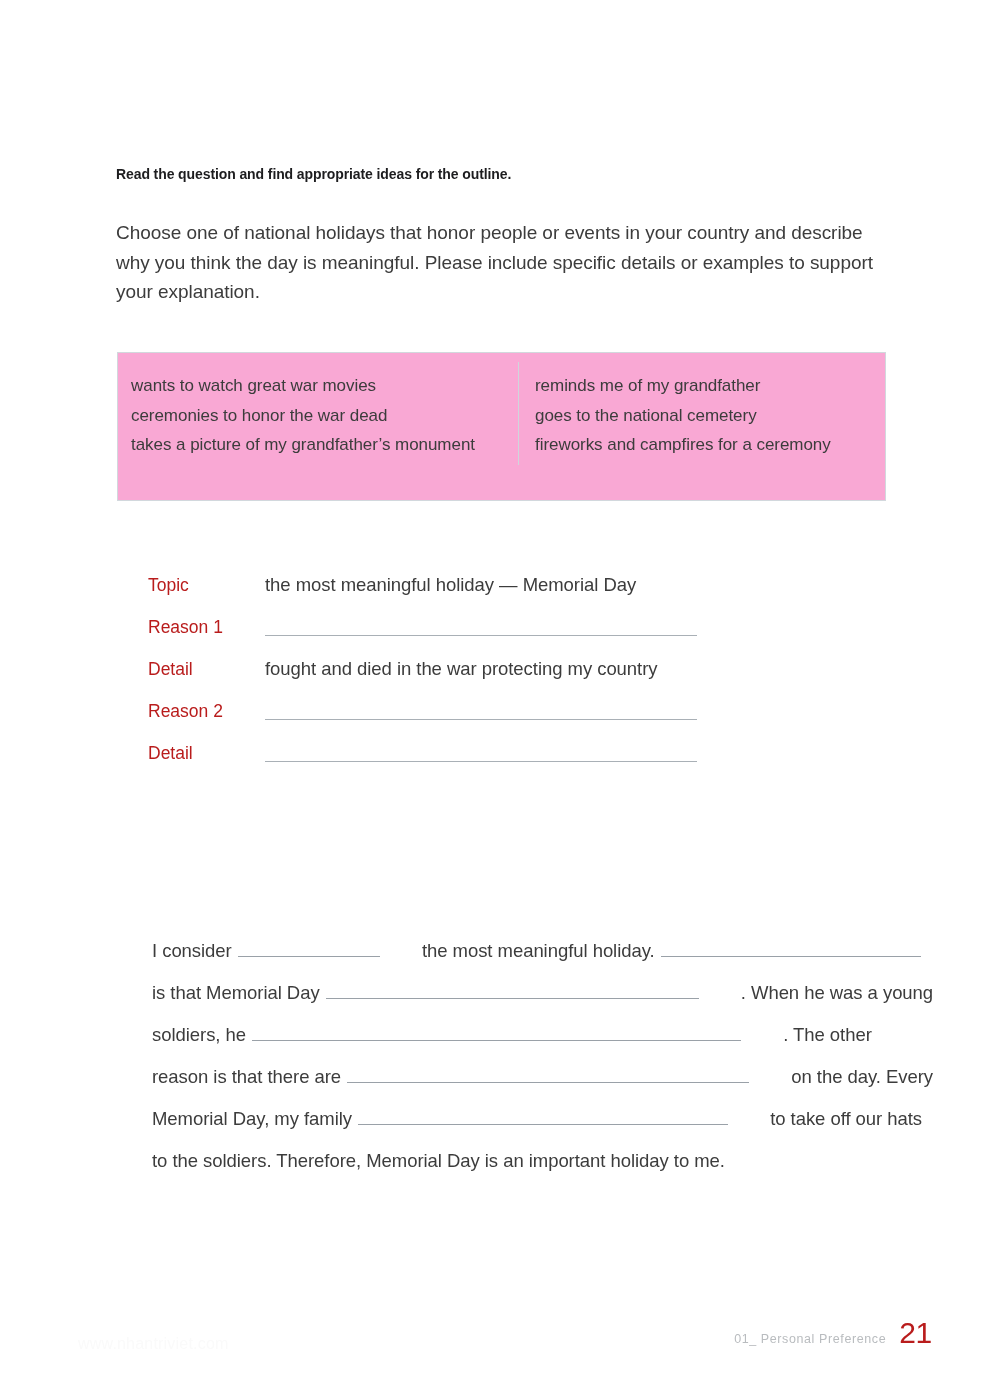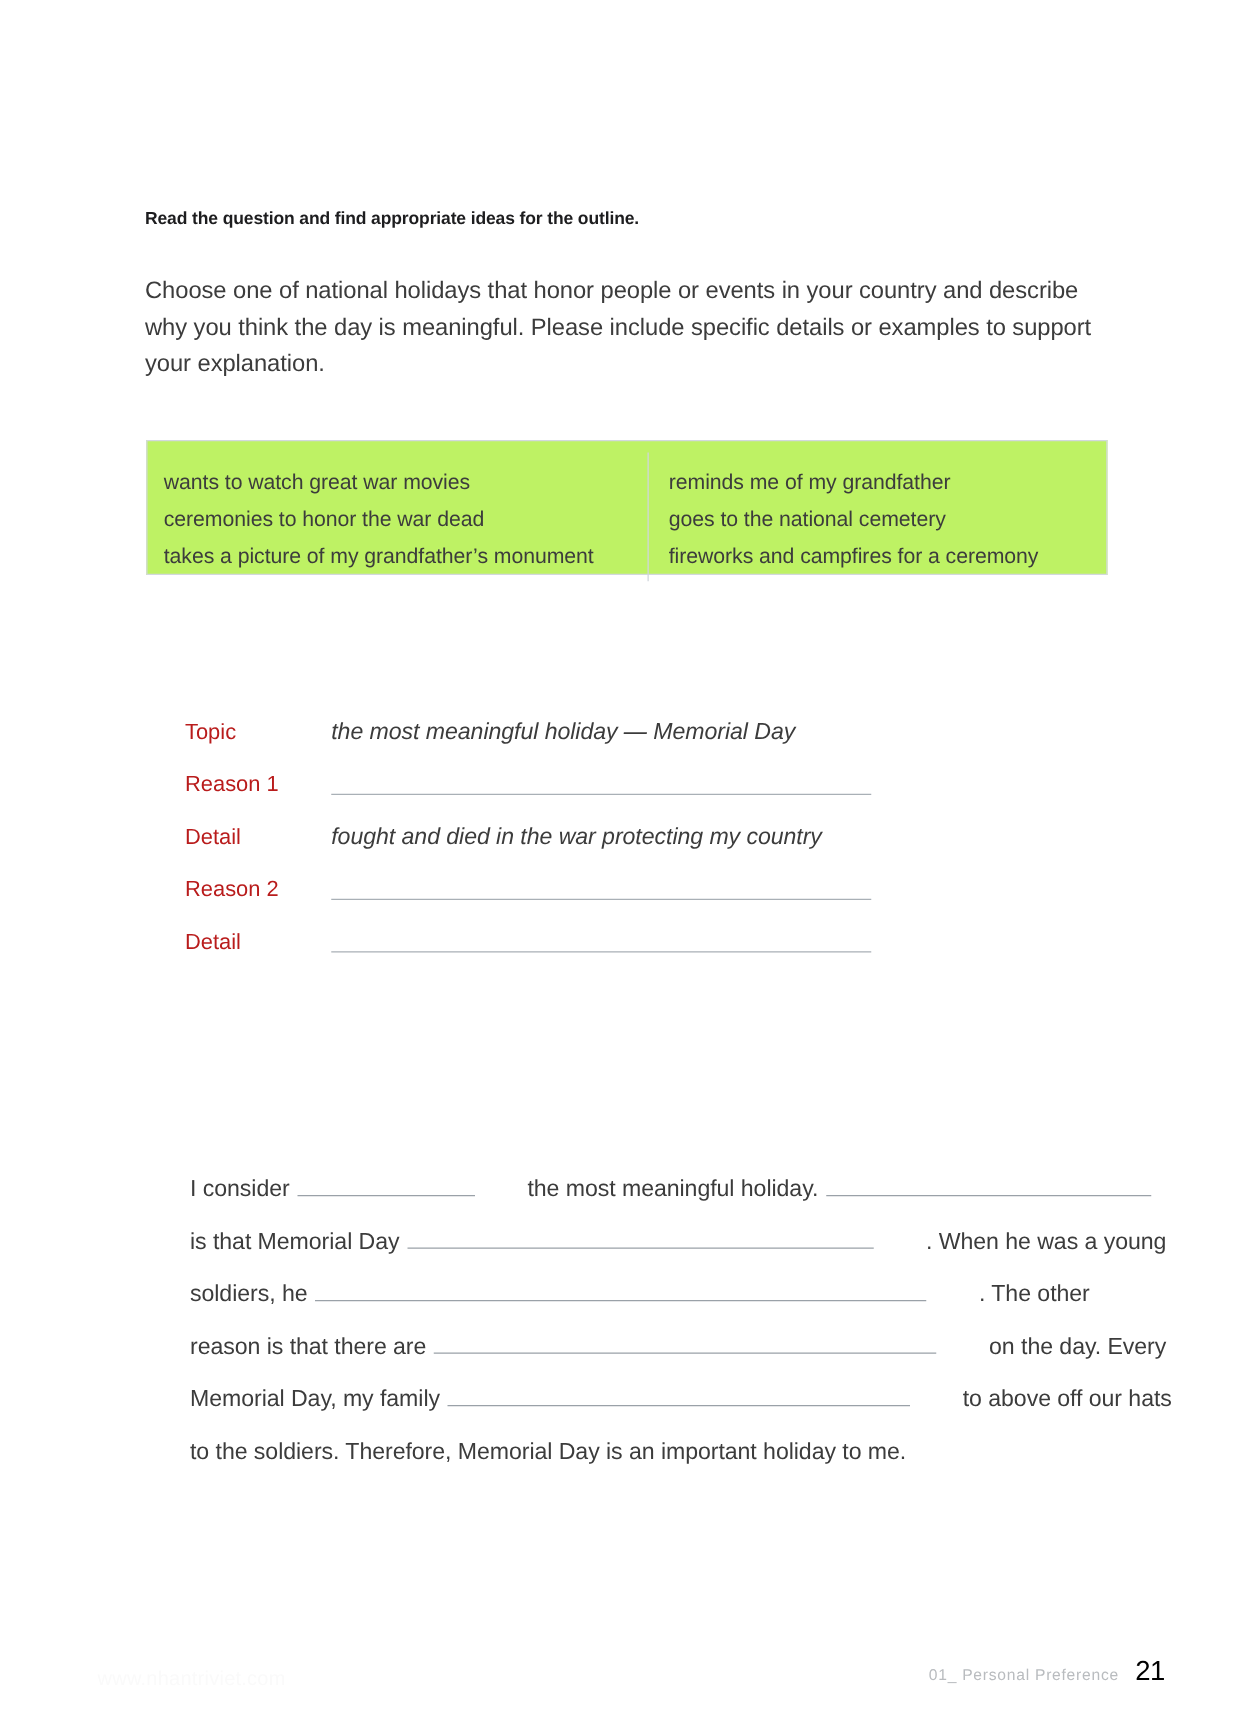--- a/index.html
+++ b/index.html
@@ -43,24 +43,24 @@
     color: #3c3c3c;
     letter-spacing: -0.05px;
   }
 
   
   #ideas-box {
     position: absolute;
     left: 117px;
     top: 352px;
     width: 769px;
-    height: 108px;
+    height: 149px;
     border: 1px solid #d2d8dd;
     box-sizing: border-box;
-    background: #bef264;
+    background: #f9a8d4;
   }
   #ideas-box .divider {
     position: absolute;
     left: 400px;
     top: 9px;
     width: 1px;
     height: 103px;
     background: #cfd6dc;
   }
   .ideas-col {
@@ -97,21 +97,20 @@
   }
   .outline-value {
     position: absolute;
     left: 117px;
     top: 0;
     font-size: 18.5px;
     color: #3c3c3c;
     white-space: nowrap;
     line-height: 24px;
     letter-spacing: -0.05px;
-    font-style: italic;
   }
   .outline-blank {
     position: absolute;
     left: 117px;
     top: 20px;
     width: 432px;
     height: 1px;
     background: #a9b0b6;
   }
 
@@ -149,22 +148,22 @@
     gap: 13px;
   }
   #footer-label {
     font-size: 12.5px;
     color: #b9bcbf;
     letter-spacing: 0.6px;
     white-space: nowrap;
     text-align: right;
   }
   #page-number {
-    font-size: 22px;
-    color: #000000;
+    font-size: 30px;
+    color: #b91c1c;
     letter-spacing: -0.3px;
   }
   #watermark {
     position: absolute;
     left: 78px;
     bottom: 24px;
     font-size: 16px;
     color: #fafafa;
     letter-spacing: 0.2px;
     white-space: nowrap;
@@ -248,21 +247,21 @@
 
     <div class="response-line">
       <span class="seg">reason is that there are</span>
       <span class="blank" style="width:402px"></span>
       <span class="seg">on the day. Every</span>
     </div>
 
     <div class="response-line">
       <span class="seg">Memorial Day, my family</span>
       <span class="blank" style="width:370px"></span>
-      <span class="seg">to above off our hats</span>
+      <span class="seg">to take off our hats</span>
     </div>
 
     <div class="response-line">
       <span class="seg">to the soldiers. Therefore, Memorial Day is an important holiday to me.</span>
     </div>
 
   </div>
 
   <div id="footer-meta">
     <span id="footer-label">01_ Personal Preference</span>

